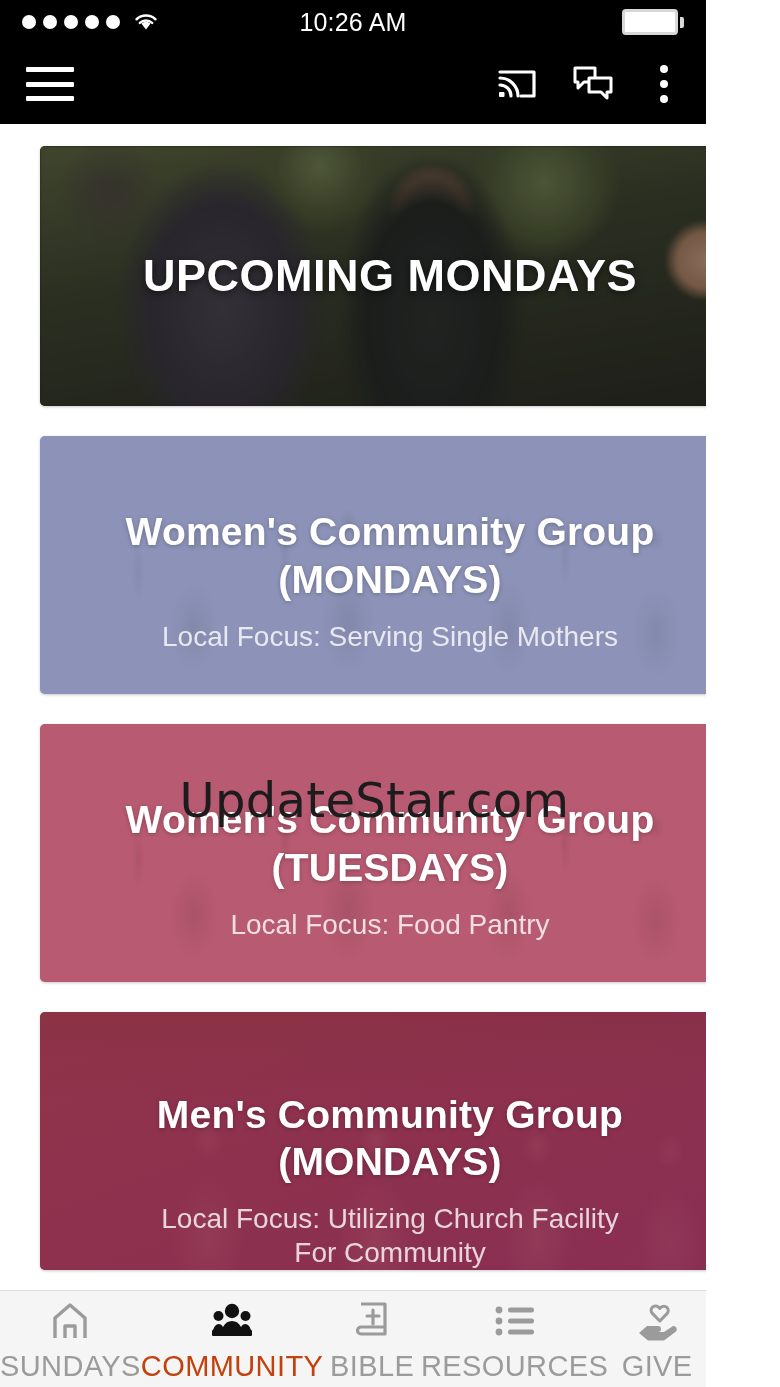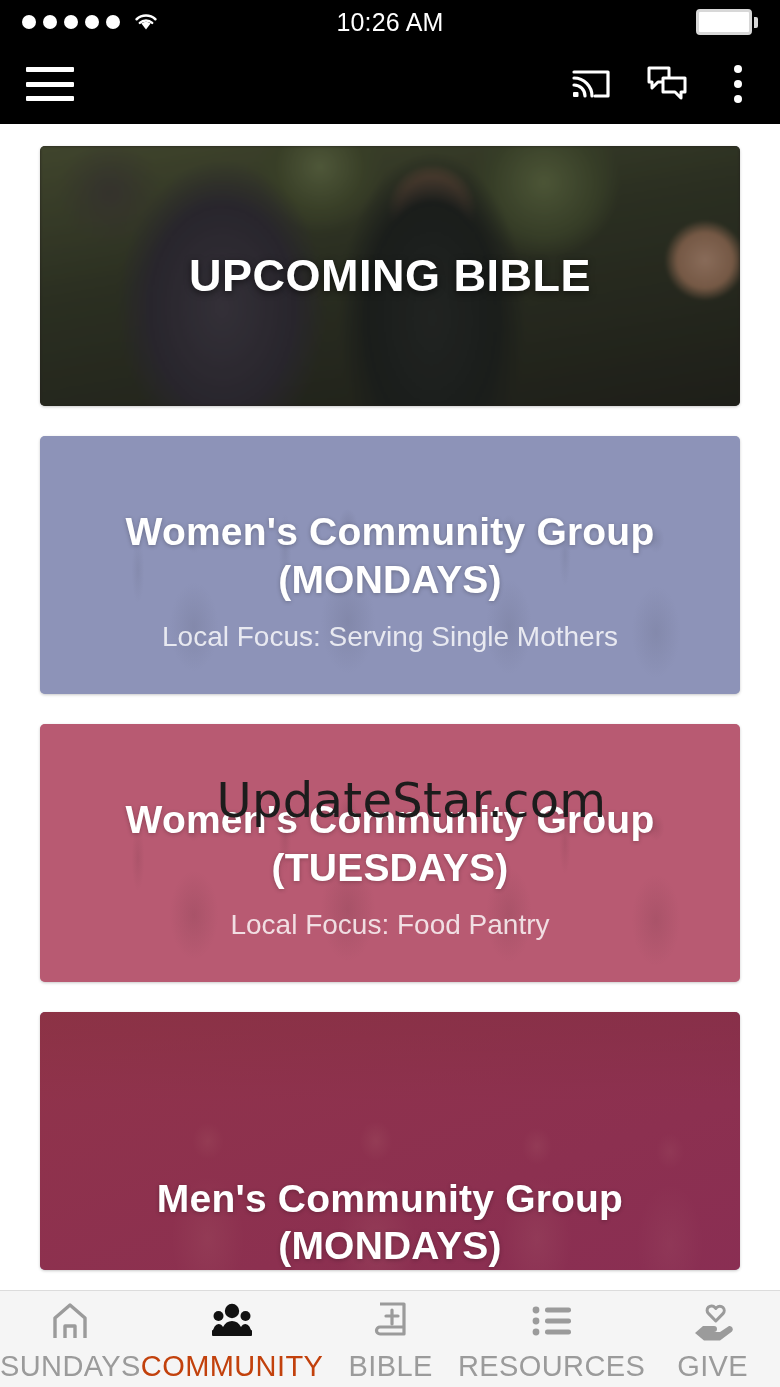--- a/index.html
+++ b/index.html
@@ -7,21 +7,21 @@
   html, body {
     width:780px;
     height:1387px;
     background:#ffffff;
     font-family:"Liberation Sans", sans-serif;
     overflow:hidden;
   }
 
   .phone {
     position:relative;
-    width:780px;
+    width:706px;
     height:1387px;
     background:#ffffff;
     display:flex;
     flex-direction:column;
   }
 
   
   .status-bar {
     height:44px;
     background:#000000;
@@ -280,21 +280,21 @@
       </span>
 
     </div>
   </div>
 
   <div class="content">
 
     <div class="card card-hero">
       <div class="hero-photo"></div>
       <div class="hero-scrim"></div>
-      <div class="hero-title">UPCOMING BIBLE</div>
+      <div class="hero-title">UPCOMING MONDAYS</div>
     </div>
 
     <div class="card card-group" style="background:#8d93b8;">
       <div class="group-bg sil-arms"></div>
       <div class="group-tint" style="background:linear-gradient(160deg,rgba(141,147,184,0.62) 0%,rgba(141,147,184,0.50) 100%);"></div>
       <div class="group-text">
         <div class="group-title">
           <span>Women's Community Group</span><br>
           <span>(MONDAYS)</span>
         </div>
@@ -318,20 +318,24 @@
       </div>
     </div>
 
     <div class="card card-group" style="background:#701a75;justify-content:flex-end;">
       <div class="group-bg sil-backs"></div>
       <div class="group-tint" style="background:linear-gradient(160deg,rgba(168,70,43,0.58) 0%,rgba(168,70,43,0.46) 100%);"></div>
       <div class="group-text">
         <div class="group-title">
           <span>Men's Community Group</span><br>
           <span>(MONDAYS)</span>
+        </div>
+        <div class="group-sub">
+          <span>Local Focus: Utilizing Church Facility</span><br>
+          <span>For Community</span>
         </div>
       </div>
     </div>
 
     <div class="watermark">UpdateStar.com</div>
 
   </div>
 
   <div class="bottom-nav">
 

